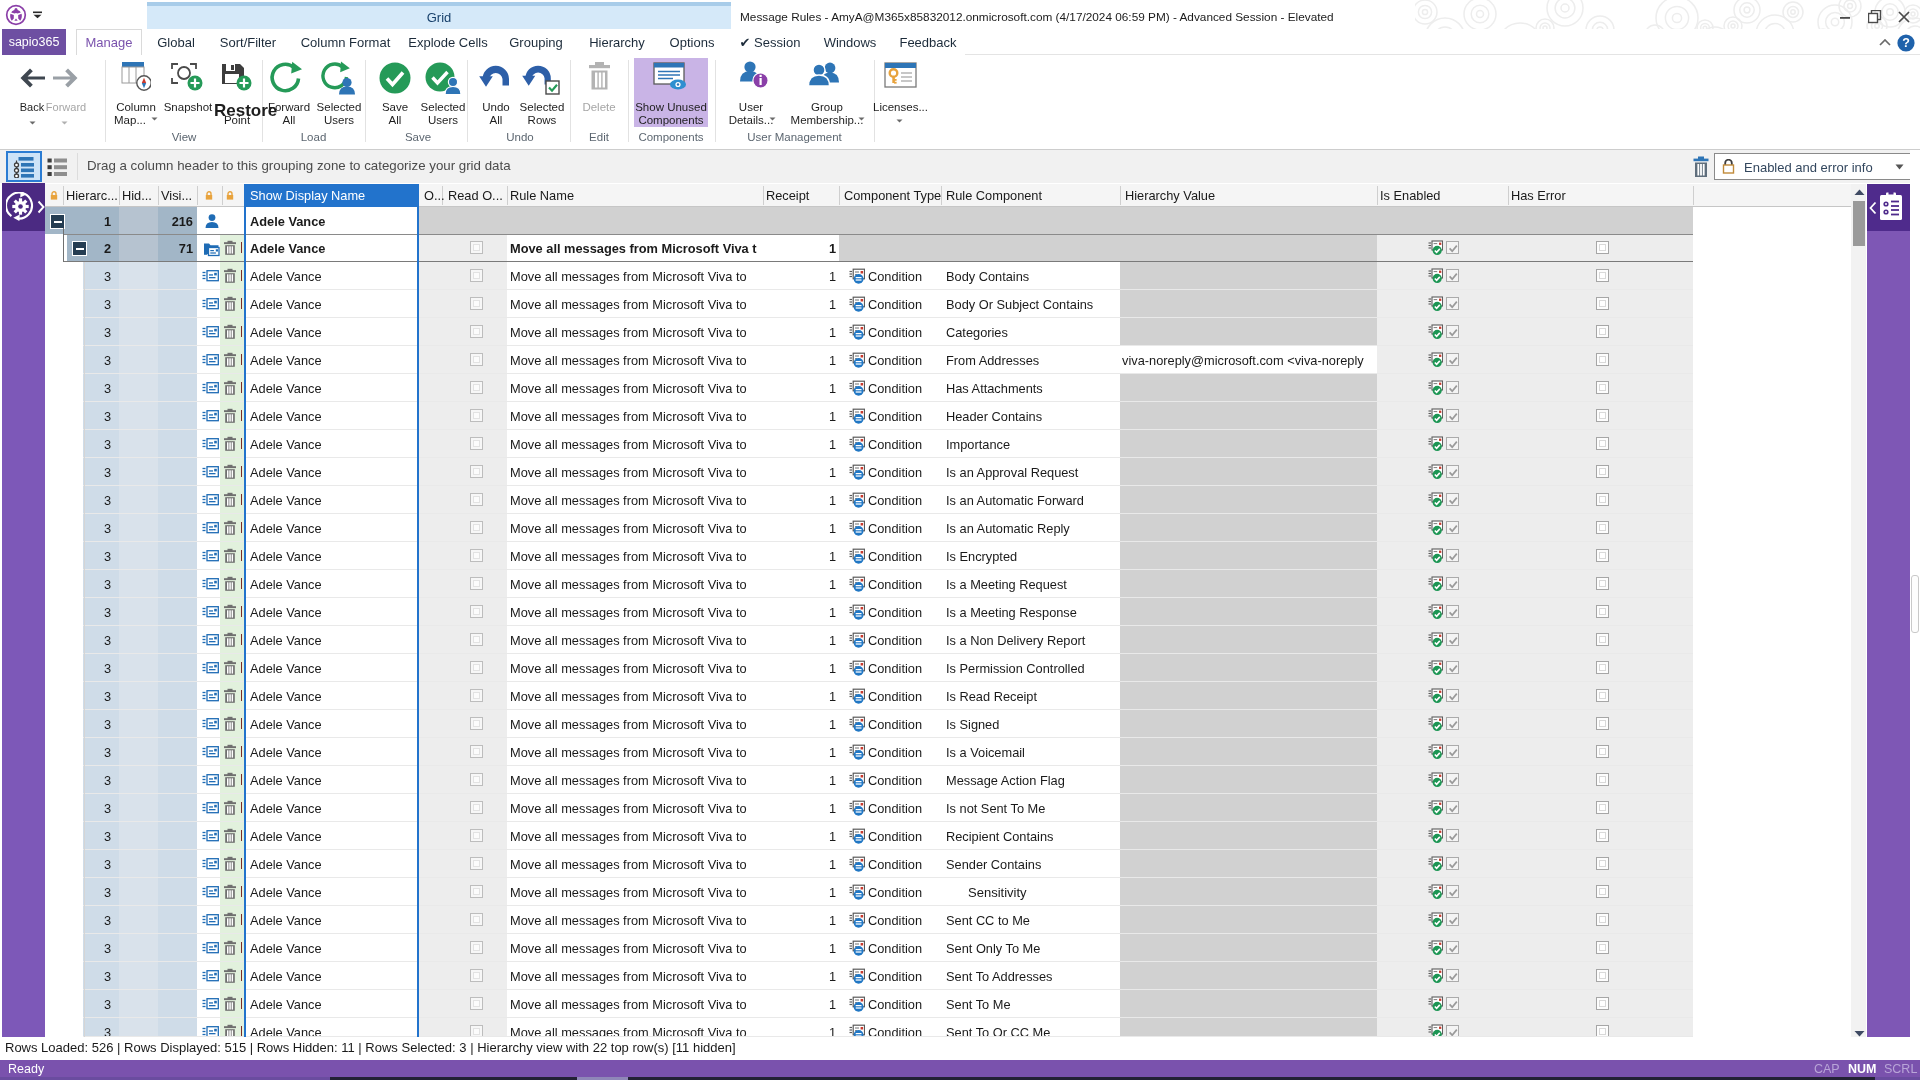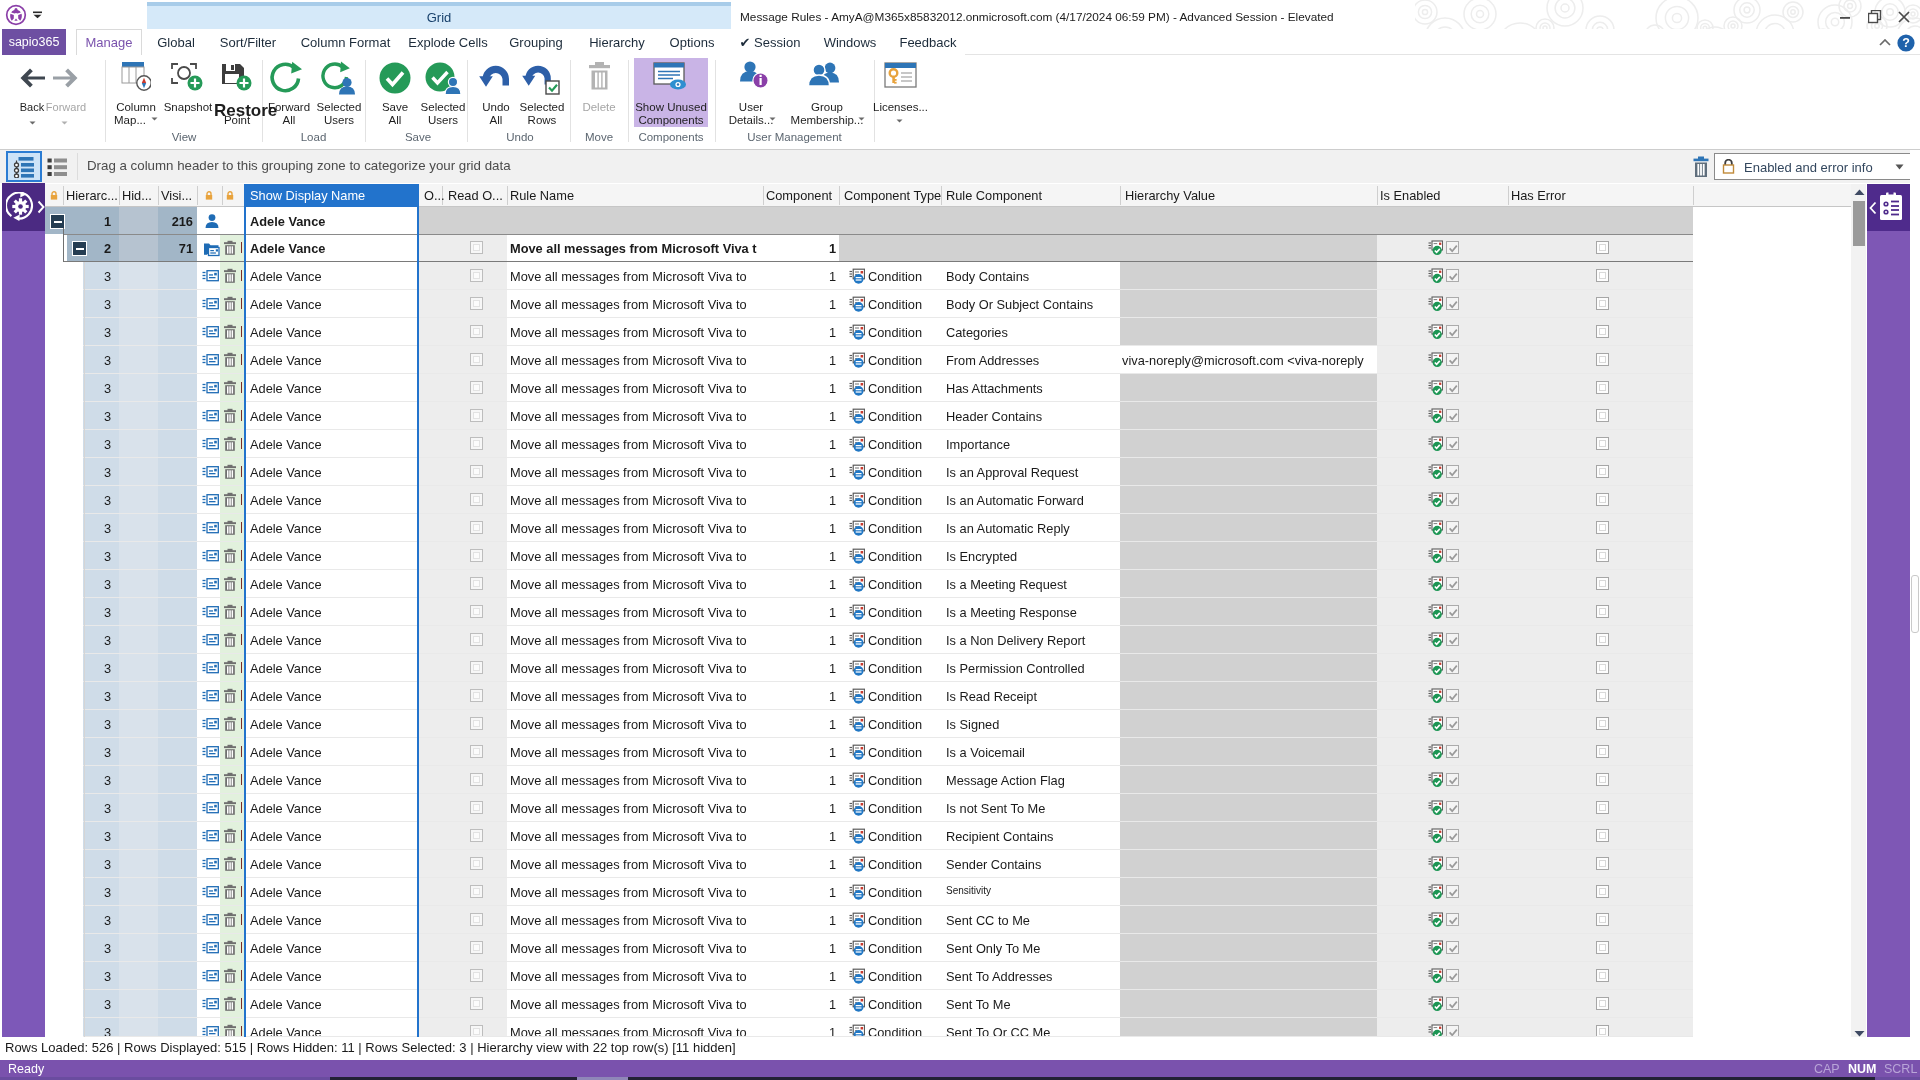--- a/index.html
+++ b/index.html
@@ -309,21 +309,21 @@
 <div class="t" style="left:470px;top:131px;width:100px;text-align:center;font-size:11.5px;color:#5c6670;font-weight:normal">Undo</div>
 <svg style="position:absolute;left:586px;top:61px" width="28" height="30" viewBox="0 0 28 30">
     <rect x="9" y="1" width="9" height="3" fill="#b3b3b3"></rect>
     <rect x="3" y="4" width="21" height="3.2" fill="#b3b3b3"></rect>
     <path d="M5.5 9.5 h16 v19 h-16 z" fill="#b3b3b3"></path>
     <rect x="9" y="11.5" width="2.4" height="15" fill="#fff"></rect>
     <rect x="12.8" y="11.5" width="2.4" height="15" fill="#fff"></rect>
     <rect x="16.6" y="11.5" width="2.4" height="15" fill="#fff"></rect>
   </svg>
 <div class="t" style="left:570px;top:101px;width:58px;text-align:center;font-size:11.5px;color:#a6a6a6;font-weight:normal">Delete</div>
-<div class="t" style="left:570px;top:131px;width:58px;text-align:center;font-size:11.5px;color:#5c6670;font-weight:normal">Move</div>
+<div class="t" style="left:570px;top:131px;width:58px;text-align:center;font-size:11.5px;color:#5c6670;font-weight:normal">Edit</div>
 <div style="position:absolute;left:634px;top:58px;width:74px;height:69px;background:#c9b4e6"></div>
 <svg style="position:absolute;left:653px;top:62px" width="36" height="28" viewBox="0 0 36 28">
     <rect x="1" y="1" width="30" height="21" fill="#fff" stroke="#5a5a5a" stroke-width="1.3"></rect>
     <rect x="1" y="1" width="30" height="4.5" fill="#2e75b6"></rect>
     <g stroke="#2e75b6" stroke-width="1.5">
       <line x1="5" y1="9.5" x2="27" y2="9.5"></line>
       <line x1="5" y1="13" x2="27" y2="13"></line>
       <line x1="5" y1="16.5" x2="20" y2="16.5"></line>
     </g>
     <ellipse cx="25" cy="22.5" rx="8" ry="5" fill="#2e8fd0"></ellipse>
@@ -475,21 +475,21 @@
 <svg style="position:absolute;left:226px;top:191px" width="8" height="9" viewBox="0 0 8 9">
     <path d="M2 4 v-1.2 a2 2 0 0 1 4 0 V4" stroke="#e8a33d" stroke-width="1.4" fill="none"></path>
     <rect x="0.8" y="4" width="6.4" height="4.6" fill="#e8a33d"></rect>
   </svg>
 <div style="position:absolute;left:243.5px;top:190px;width:2px;height:9px;background:#555"></div>
 <div style="position:absolute;left:245.5px;top:184px;width:172.0px;height:22.5px;background:#2273cc"></div>
 <div class="t" style="left:250px;top:188px;font-size:12.8px;color:#fff">Show Display Name</div>
 <div class="t" style="left:424px;top:188px;font-size:12.8px;color:#1a1a1a">O...</div>
 <div class="t" style="left:448px;top:188px;font-size:12.8px;color:#1a1a1a">Read O...</div>
 <div class="t" style="left:510px;top:188px;font-size:12.8px;color:#1a1a1a">Rule Name</div>
-<div class="t" style="left:766px;top:188px;font-size:12.8px;color:#1a1a1a">Component</div>
+<div class="t" style="left:766px;top:188px;font-size:12.8px;color:#1a1a1a">Receipt</div>
 <div class="t" style="left:844px;top:188px;font-size:12.8px;color:#1a1a1a">Component Type</div>
 <div class="t" style="left:946px;top:188px;font-size:12.8px;color:#1a1a1a">Rule Component</div>
 <div class="t" style="left:1125px;top:188px;font-size:12.8px;color:#1a1a1a">Hierarchy Value</div>
 <div class="t" style="left:1380px;top:188px;font-size:12.8px;color:#1a1a1a">Is Enabled</div>
 <div class="t" style="left:1511px;top:188px;font-size:12.8px;color:#1a1a1a">Has Error</div>
 <div style="position:absolute;left:45px;top:206.5px;width:73.5px;height:27.5px;background:#a2b6c7"></div>
 <div style="position:absolute;left:118.5px;top:206.5px;width:39.5px;height:27.5px;background:#b6c3d0"></div>
 <div style="position:absolute;left:158px;top:206.5px;width:39px;height:27.5px;background:#a2b6c7"></div>
 <div style="position:absolute;left:417.5px;top:206.5px;width:1275.0px;height:27.5px;background:#d1d1d1"></div>
 <div style="left:50px;top:213.5px;width:15px;height:15px;background:#253d52;border:1px solid #fff;position:absolute">
@@ -2168,21 +2168,21 @@
       <rect x="4.2" y="1.2" width="11.3" height="9.6" fill="#fff"></rect>
     </g>
     <rect x="11.6" y="3" width="2.5" height="2.5" fill="#c93a2e"></rect>
     <rect x="6" y="3.4" width="4" height="1.2" fill="#8a8a8a"></rect>
     <rect x="6" y="6" width="2" height="1.2" fill="#8a8a8a"></rect>
     <circle cx="9.6" cy="10.9" r="4.9" fill="#2177c4"></circle>
     <rect x="6.7" y="9" width="5.8" height="1.25" fill="#fff"></rect>
     <rect x="6.7" y="11.4" width="5.8" height="1.25" fill="#fff"></rect>
   </svg>
 <div class="t" style="left:868px;top:885px;font-size:12.8px;color:#1a1a1a">Condition</div>
-<div class="t" style="left:946px;top:885px;font-size:10px;color:#1a1a1a">Sensitivity</div>
+<div class="t" style="left:968px;top:885px;font-size:13px;color:#1a1a1a">Sensitivity</div>
 <svg style="position:absolute;left:1428px;top:884px" width="15" height="16" viewBox="0 0 15 16">
     <g stroke="#5a5a5a" stroke-width="1.1" fill="none">
       <line x1="0.5" y1="3" x2="3" y2="3"></line>
       <line x1="0.5" y1="5.5" x2="3" y2="5.5"></line>
       <line x1="0.5" y1="8" x2="3" y2="8"></line>
       <rect x="4" y="1" width="10.6" height="9" fill="#fff"></rect>
     </g>
     <rect x="11" y="2.6" width="2.3" height="2.3" fill="#c93a2e"></rect>
     <rect x="5.6" y="3" width="3.6" height="1.1" fill="#8a8a8a"></rect>
     <circle cx="9.2" cy="10.4" r="4.6" fill="#1d9654"></circle>

